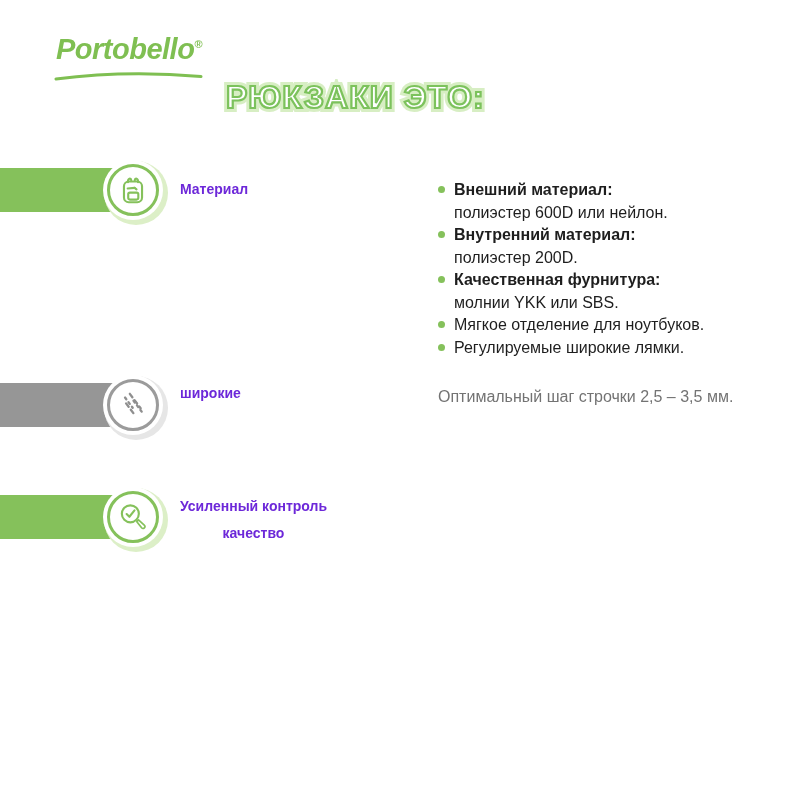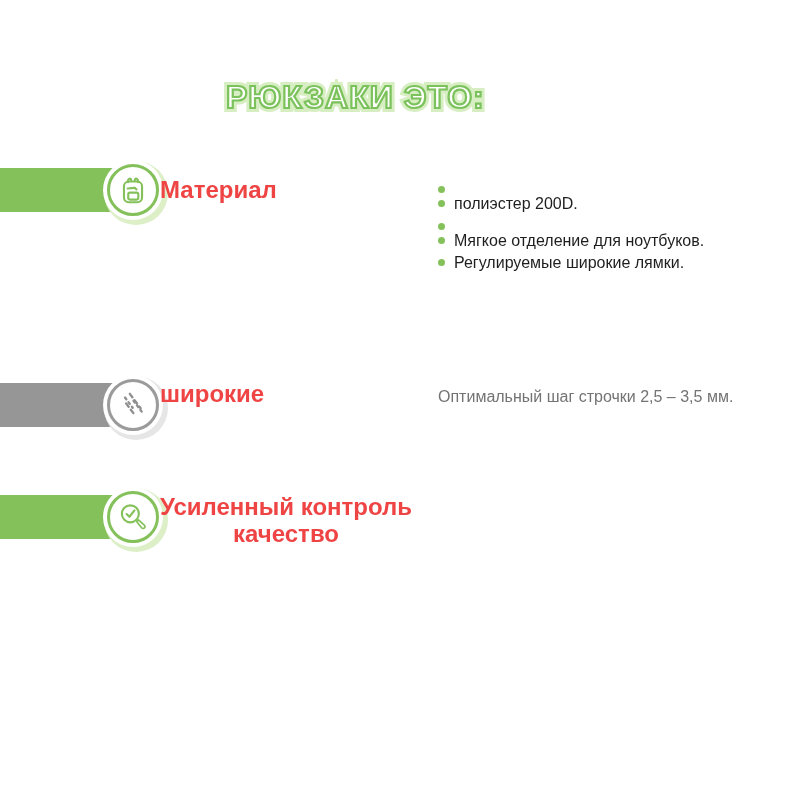--- a/index.html
+++ b/index.html
@@ -35,42 +35,48 @@
   .halo.green{background:#DCEFC7;}
   .halo.gray{background:#E6E6E6;}
   .badge{
     position:absolute;width:46px;height:46px;border-radius:50%;
     background:#fff;box-shadow:0 0 0 4px #fff;z-index:3;
     display:flex;align-items:center;justify-content:center;
   }
   .badge.green{border:3px solid #85C15B;}
   .badge.gray{border:3px solid #9B9B9B;}
   .row-label{
-    position:absolute;left:160px;font-size:24px;font-weight:700;
-    line-height:27px;color:#ef4444;z-index:4;
+    position:absolute;left:180px;font-size:14px;font-weight:700;
+    line-height:27px;color:#6d28d9;z-index:4;
   }
   .row-label span{display:block;}
   
   .points{position:absolute;left:438px;top:179px;width:345px;font-size:16px;line-height:22.5px;}
   .point{display:flex;}
   .dot{
     flex:0 0 auto;width:7px;height:7px;border-radius:50%;
     background:#85C15B;margin:7px 9px 0 0;
   }
   .point b{display:block;font-weight:700;}
   .note{
     position:absolute;left:438px;top:386px;width:330px;
     font-size:16px;line-height:22px;color:#737373;
   }
 </style>
 </head>
 <body>
 
 <div class="page">
 
+  <div class="logo">
+    <div class="logo-text"><span>Portobello</span><span class="logo-reg">®</span></div>
+    <svg class="logo-swoosh" width="150" height="14" viewBox="0 0 150 14">
+      <path d="M2 10 Q72 1 147 7.5" fill="none" stroke="#7FBF52" stroke-width="3" stroke-linecap="round"></path>
+    </svg>
+  </div>
 
   <div class="title-wrap">
     <span class="title-layer title-glow">РЮКЗАКИ ЭТО:</span>
     <span class="title-layer title-front">РЮКЗАКИ ЭТО:</span>
   </div>
 
   <div>
     <div class="bar green" style="top:168px;"></div>
     <div class="halo green" style="left:104px;top:161px;"></div>
     <div class="badge green" style="left:107px;top:164px;">
@@ -85,29 +91,38 @@
     </div>
     <div class="row-label" style="top:176px;">
       <span>Материал</span>
       <span></span>
     </div>
   </div>
 
   <div class="points">
     <div class="point">
       <span class="dot"></span>
+      <div>
+        <b>Внешний материал:</b>
+        <span>полиэстер 600D или нейлон.</span>
+      </div>
     </div>
     <div class="point">
       <span class="dot"></span>
       <div>
+        <b>Внутренний материал:</b>
         <span>полиэстер 200D.</span>
       </div>
     </div>
     <div class="point">
       <span class="dot"></span>
+      <div>
+        <b>Качественная фурнитура:</b>
+        <span>молнии YKK или SBS.</span>
+      </div>
     </div>
     <div class="point">
       <span class="dot"></span>
       <div>
         <b></b>
         <span>Мягкое отделение для ноутбуков.</span>
       </div>
     </div>
     <div class="point">
       <span class="dot"></span>

